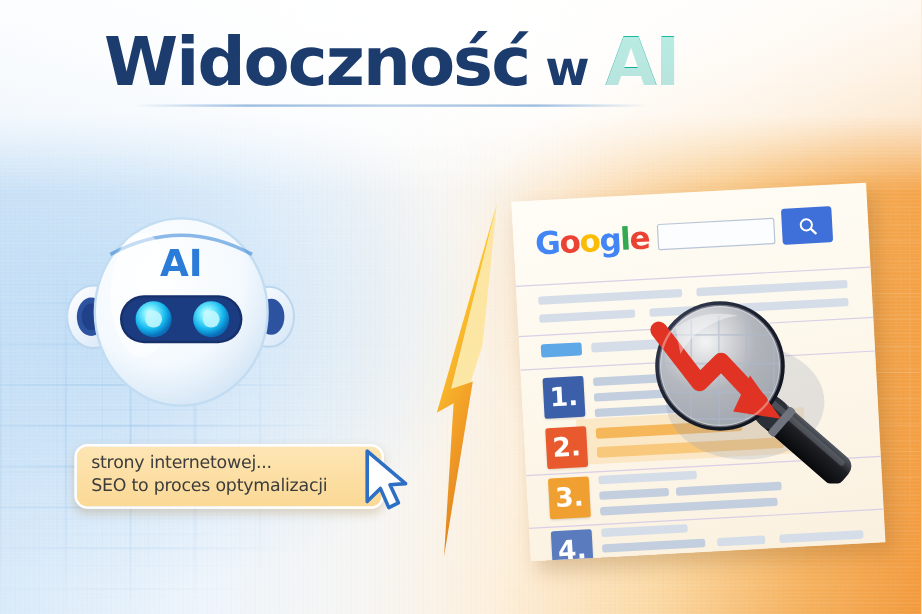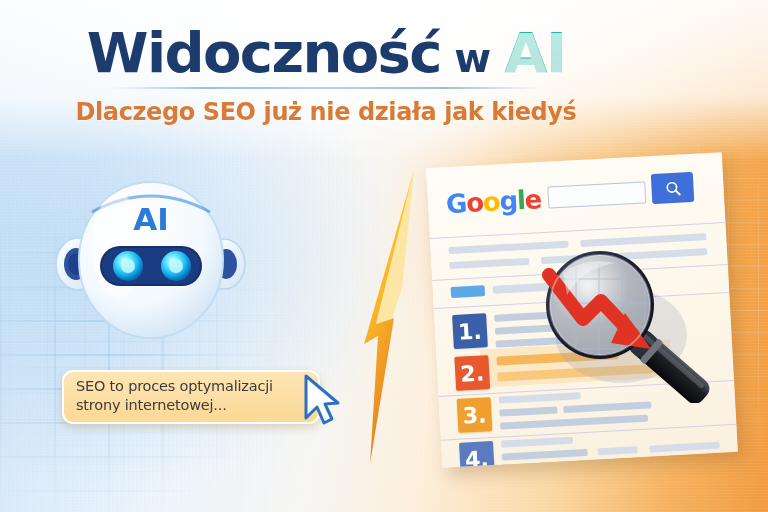--- a/index.html
+++ b/index.html
@@ -184,21 +184,20 @@
   <div class="bg-soft"></div>
   <div class="mosaic-l"></div>
   <div class="mosaic-l2"></div>
   <div class="mosaic-r"></div>
   <div class="paper-tex"></div>
   <div class="hdr-wash"></div>
 
   <div class="header">
     <h1 class="title"><span>Widoczność</span><span class="small"> w </span><span class="ai">AI</span></h1>
     <div class="rule"></div>
-    <p class="subtitle">Dlaczego SEO już nie działa jak kiedyś</p>
   </div>
 
   <svg class="bolt" viewBox="0 0 72 300">
     <defs>
       <linearGradient id="boltg" x1="0" y1="0" x2="0.4" y2="1">
         <stop offset="0%" stop-color="#ffd34d"></stop>
         <stop offset="38%" stop-color="#fcc22c"></stop>
         <stop offset="70%" stop-color="#f09a26"></stop>
         <stop offset="100%" stop-color="#d97b1c"></stop>
       </linearGradient>
@@ -244,22 +243,22 @@
     <rect x="46" y="80" width="98" height="36" rx="18" fill="#1b3c80"></rect>
     <circle cx="72" cy="98" r="15" fill="url(#eyeg)"></circle>
     <circle cx="72" cy="98" r="7" fill="#bff6ff" opacity=".9"></circle>
     <circle cx="120" cy="98" r="15" fill="url(#eyeg)"></circle>
     <circle cx="120" cy="98" r="7" fill="#bff6ff" opacity=".9"></circle>
     <text x="95" y="62" text-anchor="middle" font-family="DejaVu Sans, sans-serif" font-weight="700" font-size="31" fill="#2b7bd8">AI</text>
   </svg>
 
 
   <div class="answer">
+    <p>strony internetowej...</p>
     <p>SEO to proces optymalizacji</p>
-    <p>strony internetowej...</p>
   </div>
 
   <svg class="cursor" viewBox="0 0 46 58">
     <path d="M8 4 L8 46 L19 35 L26 51 L34 47 L27 32 L40 31 Z" fill="#ffffff" stroke="#2d6fc4" stroke-width="3" stroke-linejoin="round"></path>
   </svg>
 
   <div class="gpage">
     <div class="g-top">
       <div class="glogo">
         <i style="color:#4285F4">G</i><i style="color:#EA4335">o</i><i style="color:#FBBC05">o</i><i style="color:#4285F4">g</i><i style="color:#34A853">l</i><i style="color:#EA4335">e</i>

